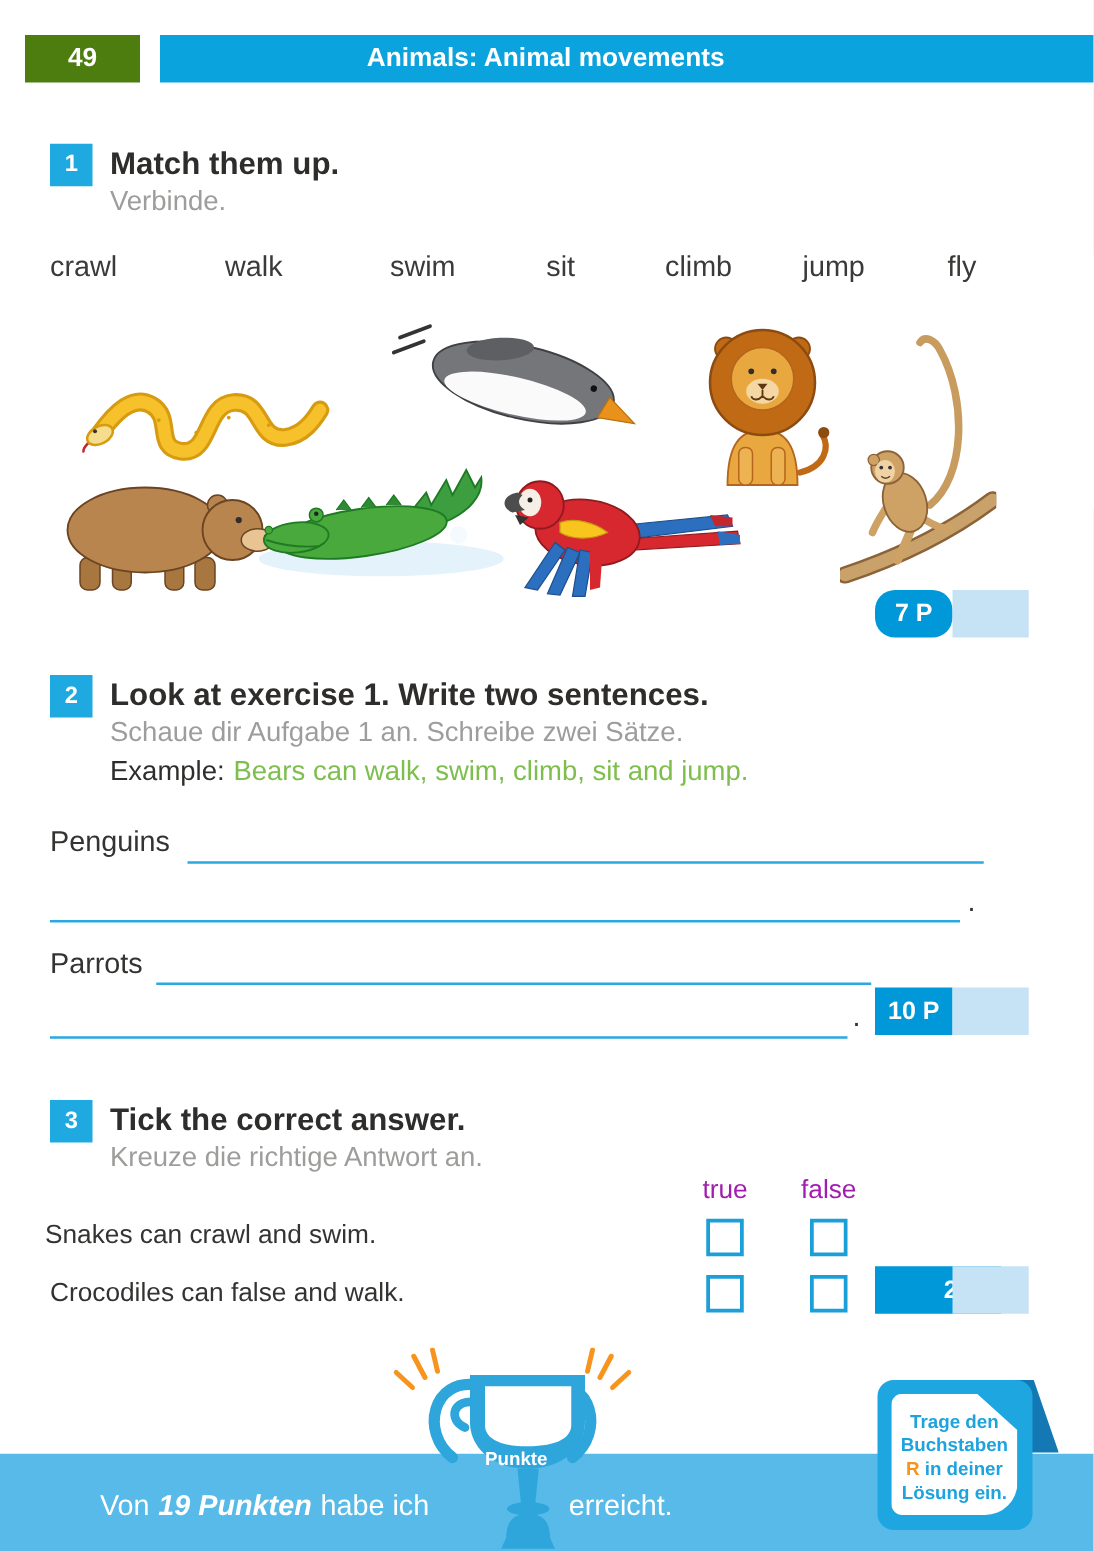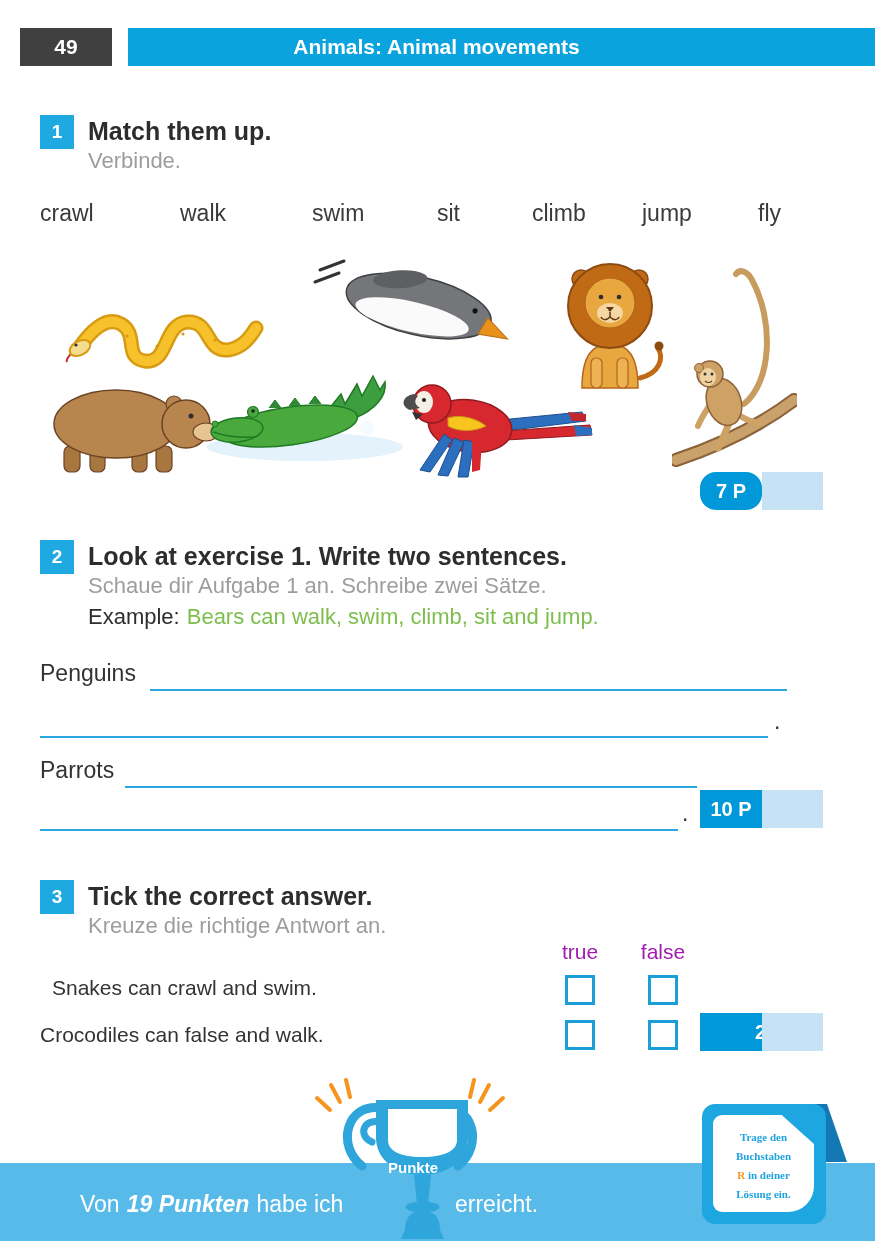--- a/index.html
+++ b/index.html
@@ -5,21 +5,21 @@
   html,body { margin:0; padding:0; background:#e8e8e8; }
   .page {
     position:relative; width:875px; height:1241px; margin:0 auto;
     background:#ffffff; font-family:"Liberation Sans", sans-serif;
     overflow:hidden; color:#333332;
   }
   .abs { position:absolute; }
 
   
   .pagenum {
-    left:20px; top:28px; width:92px; height:38px; background:#404040;
+    left:20px; top:28px; width:92px; height:38px; background:#4d7c0f;
     color:#fff; font-weight:bold; font-size:21px;
     display:flex; align-items:center; justify-content:center;
   }
   .titlebar {
     left:128px; top:28px; right:0; height:38px; background:#0AA3DE;
     color:#fff; font-weight:bold; font-size:21px;
     display:flex; align-items:center; justify-content:center;
     padding-right:130px;
   }
 
@@ -69,21 +69,21 @@
     left:702px; top:1104px; width:124px; height:120px; background:#1EA6E0;
     border-radius:13px; z-index:2;
   }
   .hint-card {
     left:713px; top:1115px; width:101px; height:97px; background:#fff;
     border-radius:9px 9px 26px 9px; z-index:3;
     clip-path:polygon(0 0, 68% 0, 100% 30%, 100% 100%, 0 100%);
     display:flex; flex-direction:column; align-items:center; justify-content:center;
     padding-top:4px; box-sizing:border-box;
   }
-  .hint-line { font-size:11px; line-height:19px; font-weight:bold; color:#1EA3DE; white-space:nowrap;font-family:Liberation Serif, serif; }
+  .hint-line { font-size:15px; line-height:19px; font-weight:bold; color:#1EA3DE; white-space:nowrap; }
   .hint-letter { color:#F7941E; }
 </style>
 </head>
 <body>
 
 <div class="page">
 
   <div class="abs pagenum">
     <span>49</span>
   </div>
@@ -239,21 +239,21 @@
 
   <div class="abs numbox" style="left:40px; top:880px;">
     <span>3</span>
   </div>
   <div class="abs ex-title" style="left:88px; top:882px;">Tick the correct answer.</div>
   <div class="abs ex-sub" style="left:88px; top:913px;">Kreuze die richtige Antwort an.</div>
 
   <div class="abs colhead" style="left:552px; top:940px; width:56px;">true</div>
   <div class="abs colhead" style="left:634px; top:940px; width:58px;">false</div>
 
-  <div class="abs statement" style="left:52px; top:976px;">Snakes can crawl and swim.</div>
+  <div class="abs statement" style="left:36px; top:976px;">Snakes can crawl and swim.</div>
   <div class="abs checkbox" style="left:565px; top:975px;"></div>
   <div class="abs checkbox" style="left:648px; top:975px;"></div>
 
   <div class="abs statement" style="left:40px; top:1023px;">Crocodiles can false and walk.</div>
   <div class="abs checkbox" style="left:565px; top:1020px;"></div>
   <div class="abs checkbox" style="left:648px; top:1020px;"></div>
 
   <div class="abs badge-dark" style="left:700px; top:1013px;padding-left:39px;">
     <span>2 P</span>
   </div>

